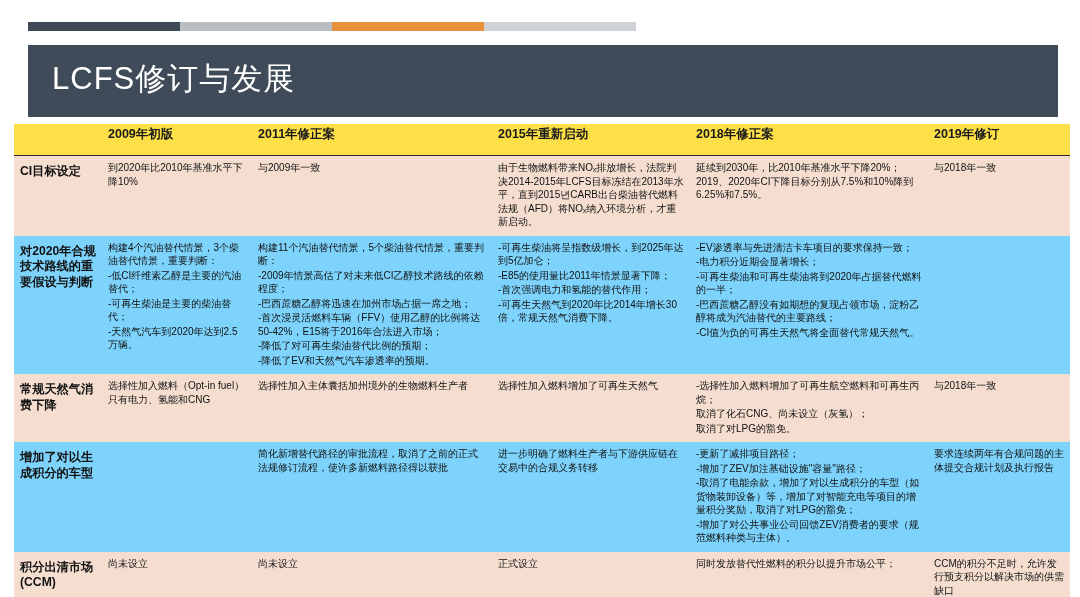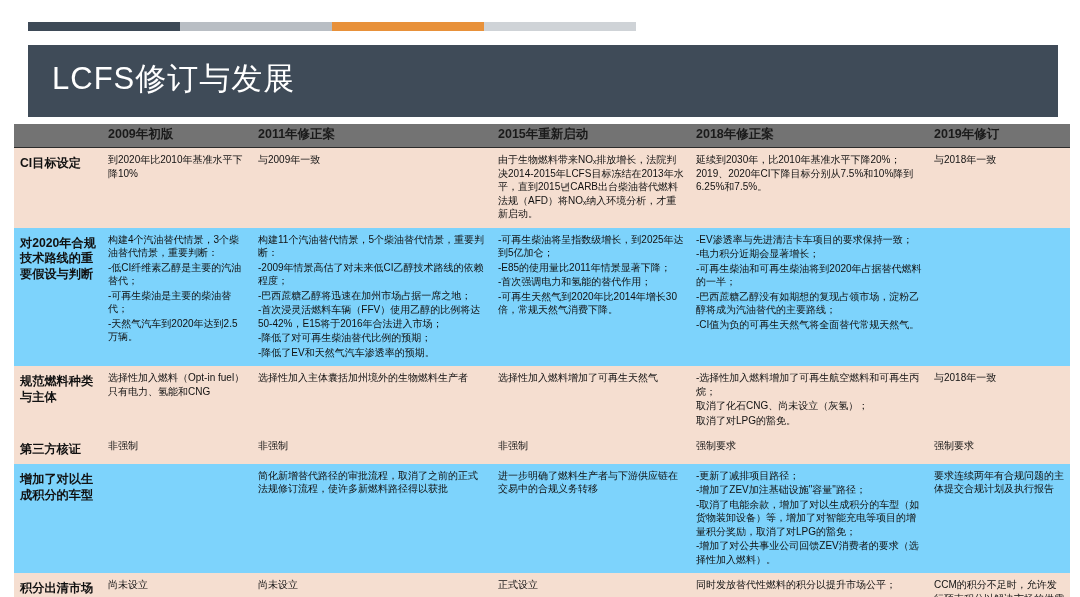--- a/index.html
+++ b/index.html
@@ -30,23 +30,23 @@
     color:#ffffff;font-size:31px;letter-spacing:1px;
     font-family:"Liberation Sans","DejaVu Sans",sans-serif;
   }
 
   
   .table-wrap{position:absolute;left:14px;top:124px;width:1056px;}
   table{border-collapse:collapse;width:1056px;table-layout:fixed;}
   th,td{vertical-align:top;padding:5px 6px 6px 6px;}
   thead th{
     font-size:12.5px;font-weight:bold;color:#1a1a1a;
-    text-align:left;padding-bottom:4px;padding-top:2px;
+    text-align:left;padding-bottom:12px;padding-top:2px;
     border-bottom:1.6px solid #2b2b2b;
-    background:#737373;
+    background:#fde047;
   }
   thead th.c0{border-bottom:1.6px solid #2b2b2b;}
   td{
     font-size:10px;line-height:1.35;color:#111;
   }
   td.rowhead{
     font-size:12.2px;font-weight:bold;line-height:1.3;color:#111;
     padding-top:8px;
   }
   tr.band td{background:#f5ded0;}
@@ -141,73 +141,55 @@
               <p>-电力积分近期会显著增长；</p>
               <p>-可再生柴油和可再生柴油将到2020年占据替代燃料的一半；</p>
               <p>-巴西蔗糖乙醇没有如期想的复现占领市场，淀粉乙醇将成为汽油替代的主要路线；</p>
               <p>-CI值为负的可再生天然气将全面替代常规天然气。</p>
             </td>
             <td class="cell">
               <p></p>
             </td>
           </tr>
           <tr class="band">
-            <td class="rowhead">规范燃料种类与主体</td>
+            <td class="rowhead">常规天然气消费下降</td>
             <td class="cell">
               <p>选择性加入燃料（Opt-in fuel）只有电力、氢能和CNG</p>
             </td>
             <td class="cell">
               <p>选择性加入主体囊括加州境外的生物燃料生产者</p>
             </td>
             <td class="cell">
               <p>选择性加入燃料增加了可再生天然气</p>
             </td>
             <td class="cell">
               <p>-选择性加入燃料增加了可再生航空燃料和可再生丙烷；</p>
               <p>取消了化石CNG、尚未设立（灰氢）；</p>
               <p>取消了对LPG的豁免。</p>
             </td>
             <td class="cell">
               <p>与2018年一致</p>
             </td>
           </tr>
-          <tr class="band">
-            <td class="rowhead">第三方核证</td>
-            <td class="cell">
-              <p>非强制</p>
-            </td>
-            <td class="cell">
-              <p>非强制</p>
-            </td>
-            <td class="cell">
-              <p>非强制</p>
-            </td>
-            <td class="cell">
-              <p>强制要求</p>
-            </td>
-            <td class="cell">
-              <p>强制要求</p>
-            </td>
-          </tr>
           <tr class="plain">
             <td class="rowhead">增加了对以生成积分的车型</td>
             <td class="cell">
               <p></p>
             </td>
             <td class="cell">
               <p>简化新增替代路径的审批流程，取消了之前的正式法规修订流程，使许多新燃料路径得以获批</p>
             </td>
             <td class="cell">
               <p>进一步明确了燃料生产者与下游供应链在交易中的合规义务转移</p>
             </td>
             <td class="cell">
               <p>-更新了减排项目路径；</p>
               <p>-增加了ZEV加注基础设施"容量"路径；</p>
               <p>-取消了电能余款，增加了对以生成积分的车型（如货物装卸设备）等，增加了对智能充电等项目的增量积分奖励，取消了对LPG的豁免；</p>
-              <p>-增加了对公共事业公司回馈ZEV消费者的要求（选择性加入燃料）。</p>
+              <p>-增加了对公共事业公司回馈ZEV消费者的要求（规范燃料种类与主体）。</p>
             </td>
             <td class="cell">
               <p>要求连续两年有合规问题的主体提交合规计划及执行报告</p>
             </td>
           </tr>
           <tr class="band">
             <td class="rowhead">积分出清市场(CCM)</td>
             <td class="cell">
               <p>尚未设立</p>
             </td>

